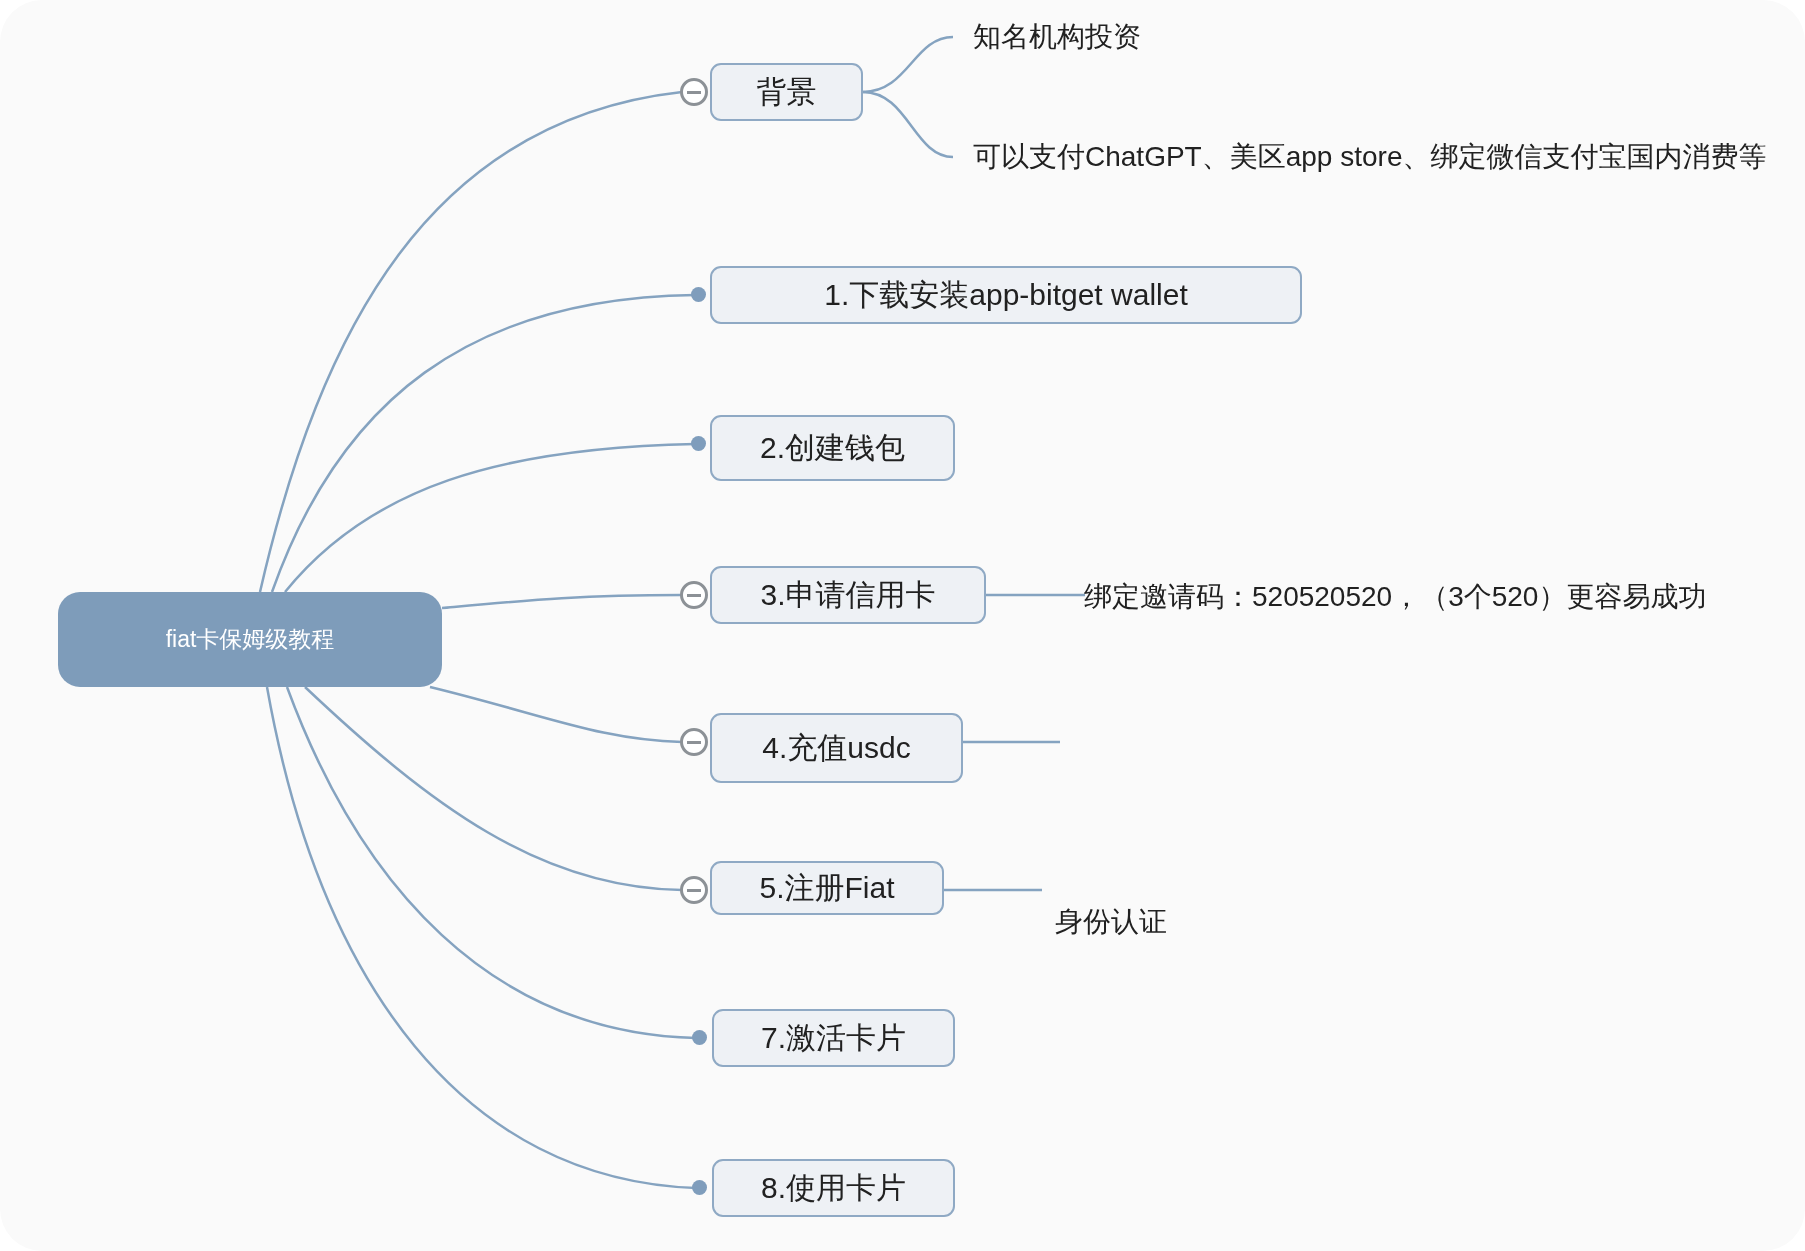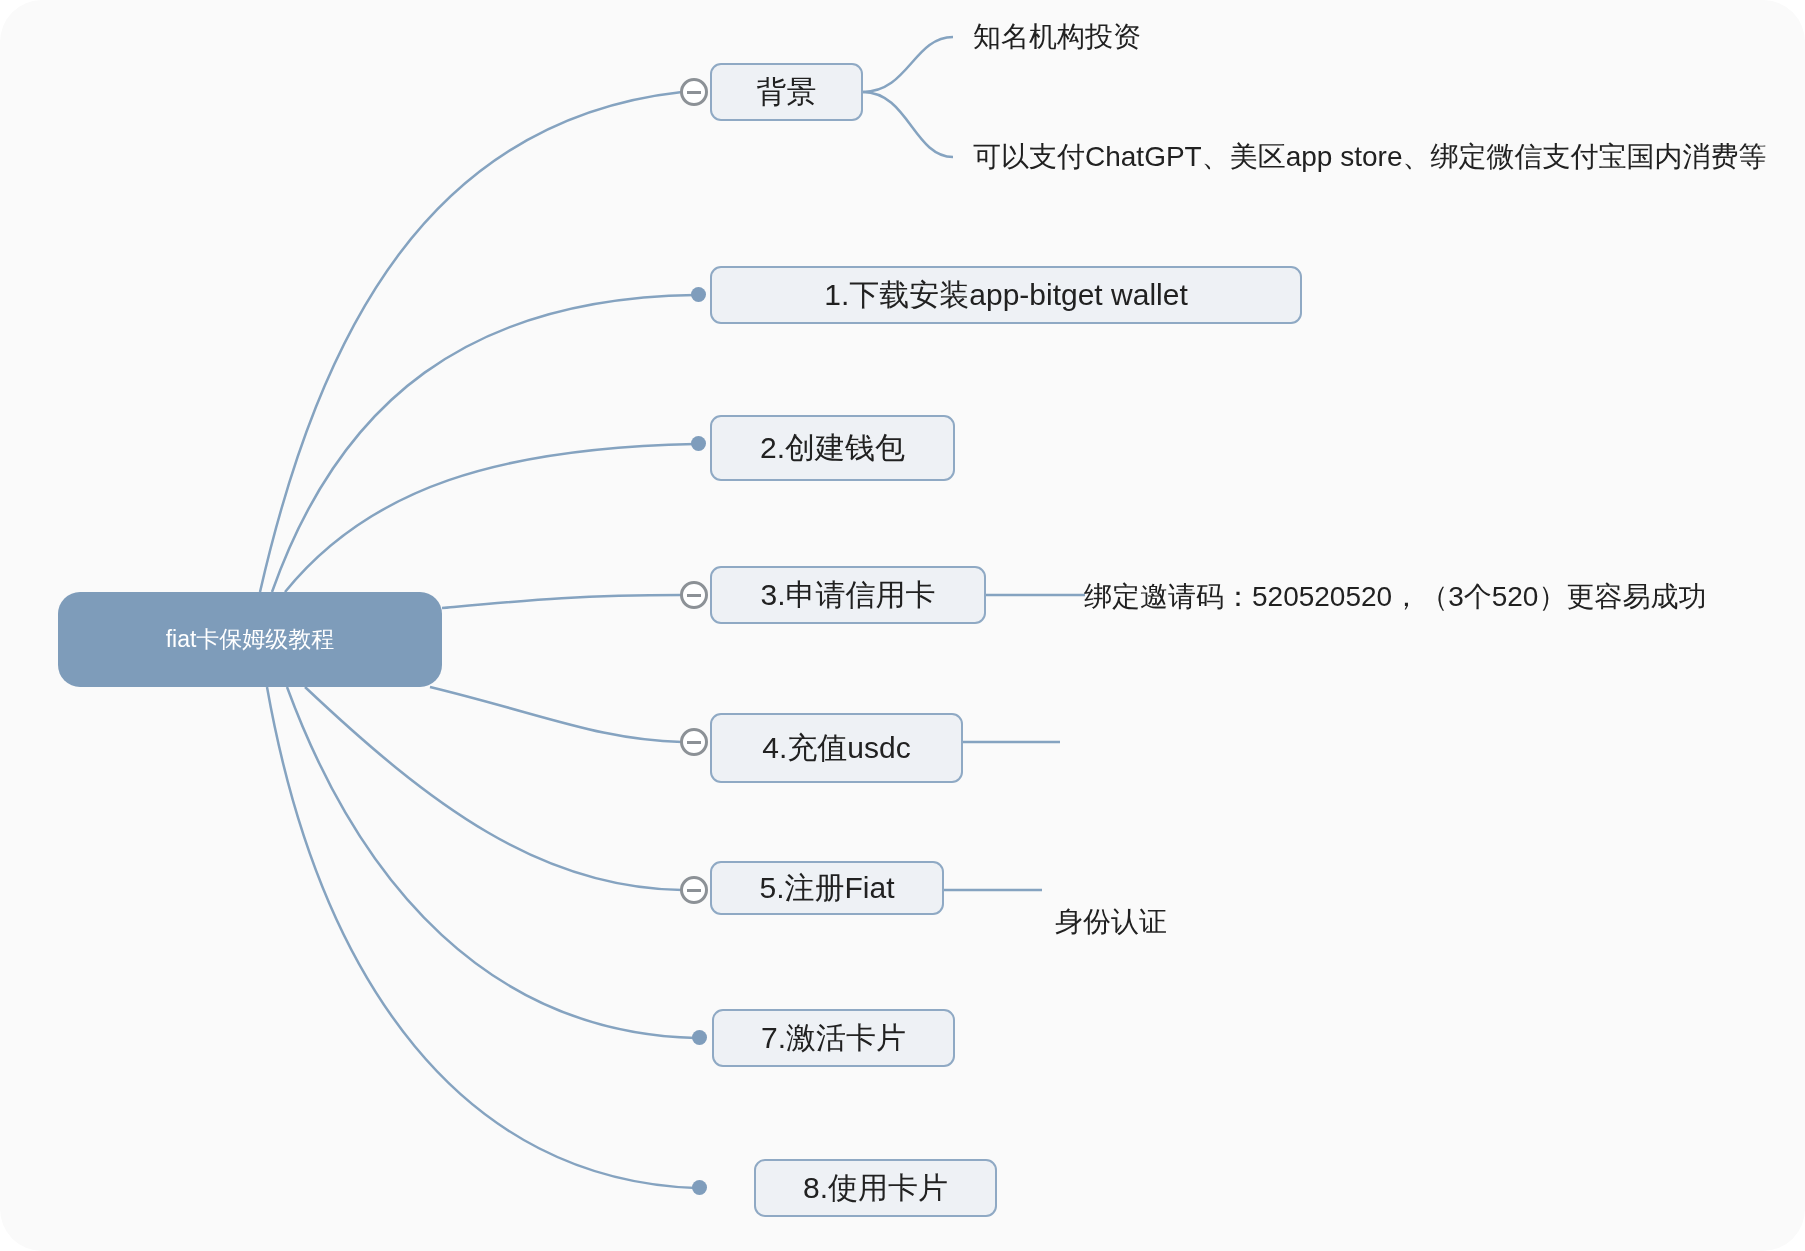--- a/index.html
+++ b/index.html
@@ -116,14 +116,14 @@
   <div class="collapse" style="left:680px;top:876px;">
     <span class="bar"></span>
   </div>
   <div class="node topic" style="left:710px;top:861px;width:234px;height:54px;">5.注册Fiat</div>
   <div class="leaf" style="left:1055px;top:890px;margin-top:32px;">身份认证</div>
 
   <div class="dot" style="left:692px;top:1030px;"></div>
   <div class="node topic" style="left:712px;top:1009px;width:243px;height:58px;">7.激活卡片</div>
 
   <div class="dot" style="left:692px;top:1180px;"></div>
-  <div class="node topic" style="left:712px;top:1159px;width:243px;height:58px;margin-left:42px;">8.使用卡片</div>
+  <div class="node topic" style="left:712px;top:1159px;width:243px;height:58px;">8.使用卡片</div>
 </div>
 
 </body></html>

